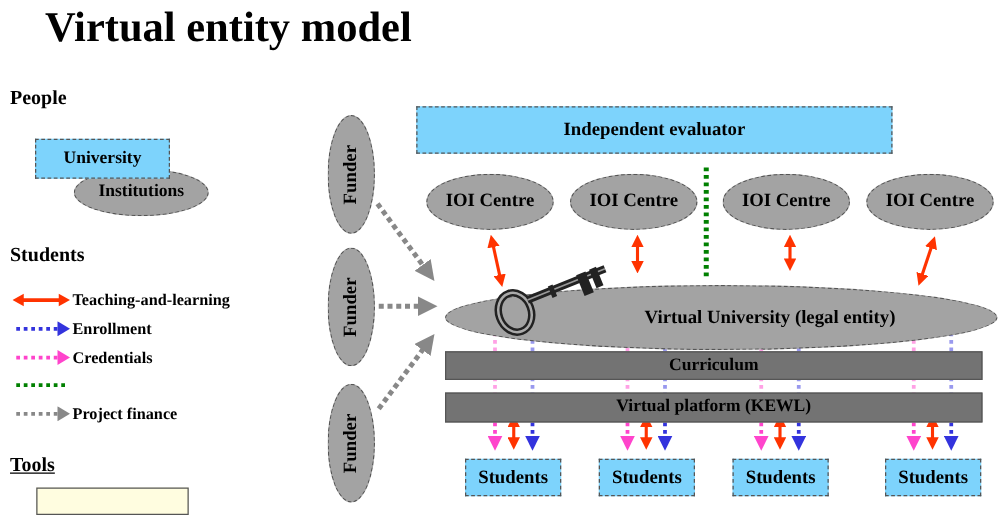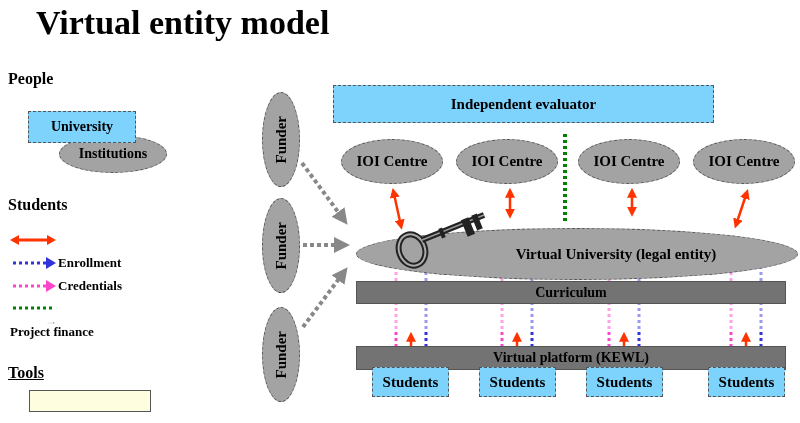--- a/index.html
+++ b/index.html
@@ -30,41 +30,42 @@
 </div>
 
 <div class="abs section" style="top:196px;">Students</div>
 
 <div class="legend-row" style="top:231px;">
   <svg viewBox="0 0 46 12">
     <line x1="6" y1="6" x2="40" y2="6" stroke="#ff3300" stroke-width="3"></line>
     <polygon points="0,6 9,1 9,11" fill="#ff3300"></polygon>
     <polygon points="46,6 37,1 37,11" fill="#ff3300"></polygon>
   </svg>
+  <span>Teaching-and-learning</span>
 </div>
 <div class="legend-row" style="top:254px;">
   <svg viewBox="0 0 46 12">
     <line x1="3" y1="6" x2="36" y2="6" stroke="#3333dd" stroke-width="3" stroke-dasharray="3,3"></line>
     <polygon points="46,6 36,0 36,12" fill="#3333dd"></polygon>
   </svg>
   <span>Enrollment</span>
 </div>
 <div class="legend-row" style="top:277px;">
   <svg viewBox="0 0 46 12">
     <line x1="3" y1="6" x2="36" y2="6" stroke="#ff44cc" stroke-width="3" stroke-dasharray="3,3"></line>
     <polygon points="46,6 36,0 36,12" fill="#ff44cc"></polygon>
   </svg>
   <span>Credentials</span>
 </div>
 <div class="legend-row" style="top:299px;">
   <svg viewBox="0 0 46 12">
     <line x1="3" y1="6" x2="44" y2="6" stroke="#008000" stroke-width="3" stroke-dasharray="3,3"></line>
   </svg>
 </div>
-<div class="legend-row" style="top:322px;flex-direction:column;">
+<div class="legend-row" style="top:322px;">
   <svg viewBox="0 0 46 12">
     <line x1="3" y1="6" x2="36" y2="6" stroke="#888888" stroke-width="3" stroke-dasharray="3,3"></line>
     <polygon points="46,6 36,0 36,12" fill="#888888"></polygon>
   </svg>
   <span>Project finance</span>
 </div>
 
 <div class="abs section" style="top:364px;text-decoration:underline;">Tools</div>
 <div class="abs" style="left:29px; top:390px; width:122px; height:22px; background:#fffde0; border:1.5px solid #555; box-sizing:border-box;"></div>
 
@@ -149,21 +150,21 @@
   <span>IOI Centre</span>
 </div>
 
 <div class="ell" style="left:356px; top:228px; width:442px; height:52px; font-size:15px;">
   <span style="margin-left:78px;">Virtual University (legal entity)</span>
 </div>
 
 <div class="bar" style="left:356px; top:281px; width:430px; height:23px;">
   <span>Curriculum</span>
 </div>
-<div class="bar" style="left:356px; top:314px; width:430px; height:24px;margin-top:32px;">
+<div class="bar" style="left:356px; top:314px; width:430px; height:24px;">
   <span>Virtual platform (KEWL)</span>
 </div>
 
 <svg class="abs" style="left:392px; top:210px; width:100px; height:62px;" viewBox="0 0 100 62">
   <ellipse cx="20" cy="40" rx="13" ry="16" transform="rotate(-20 20 40)" fill="none" stroke="#222" stroke-width="6"></ellipse>
   <ellipse cx="20" cy="40" rx="13" ry="16" transform="rotate(-20 20 40)" fill="none" stroke="#aaa" stroke-width="2"></ellipse>
   <line x1="30" y1="30" x2="92" y2="5" stroke="#222" stroke-width="6"></line>
   <line x1="30" y1="30" x2="92" y2="5" stroke="#999" stroke-width="1.5"></line>
   <rect x="48" y="18" width="4" height="10" fill="#222" transform="rotate(-22 50 23)"></rect>
   <rect x="72" y="8" width="8" height="18" fill="#222" transform="rotate(-22 76 17)"></rect>

